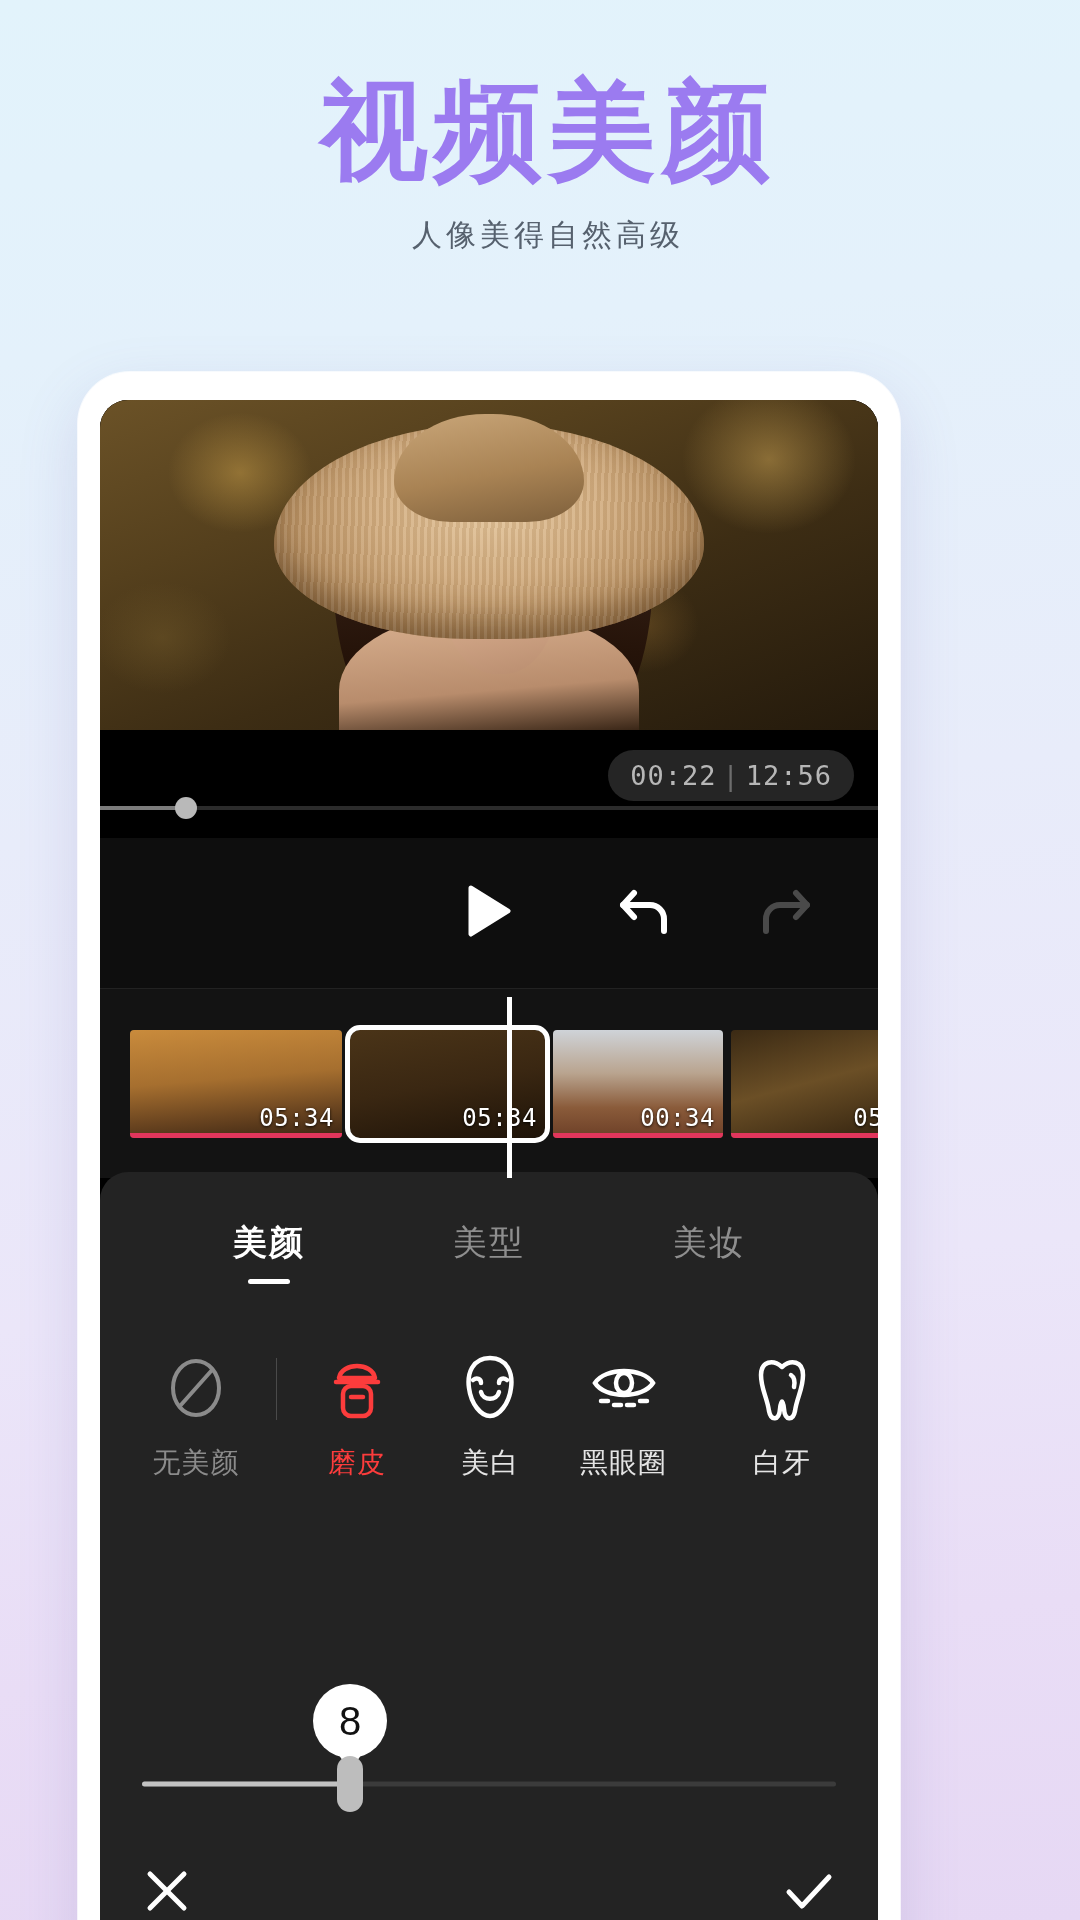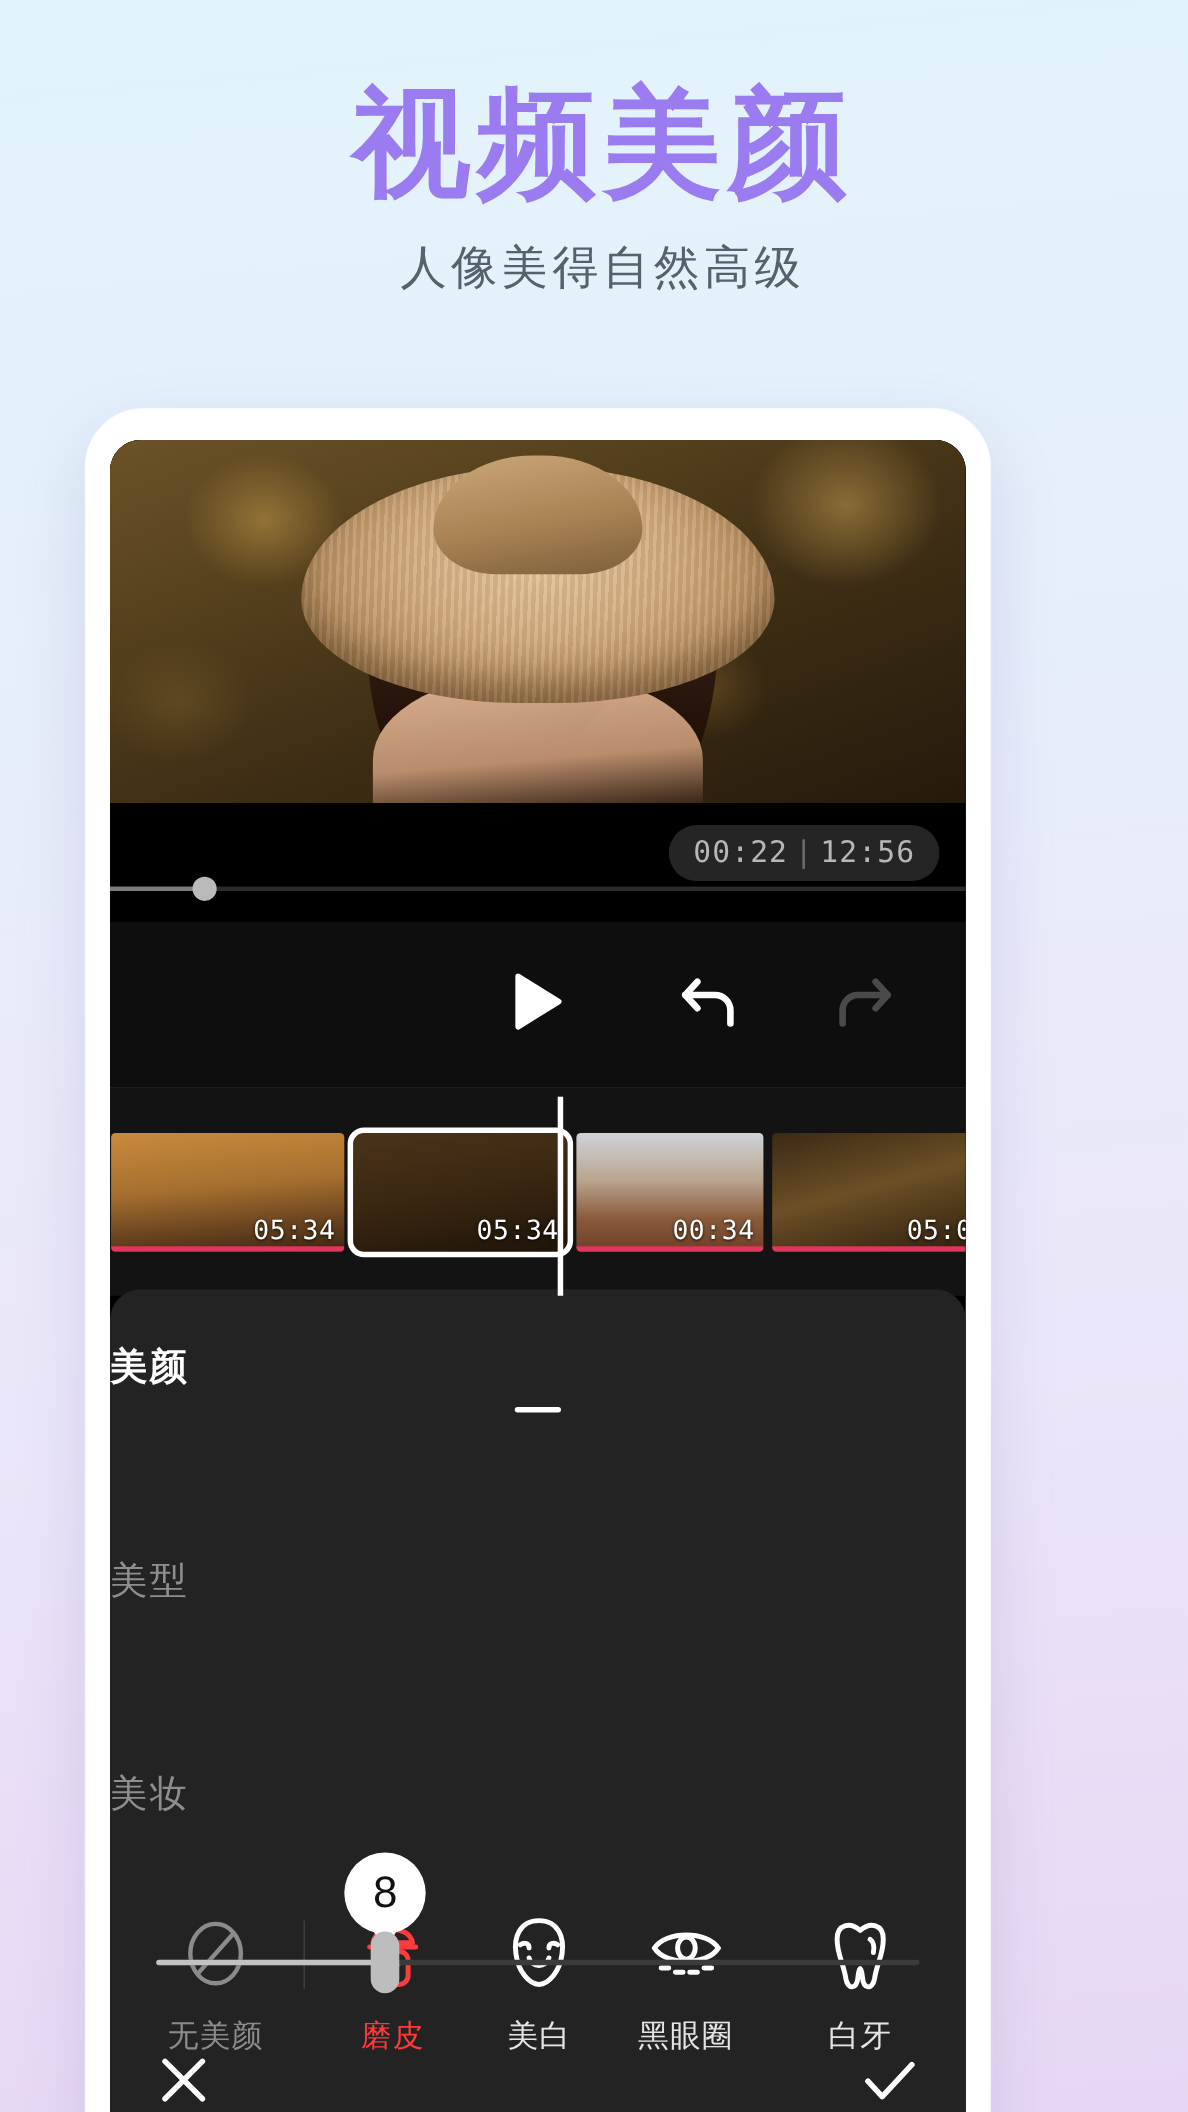--- a/index.html
+++ b/index.html
@@ -16,21 +16,21 @@
   .hero-title {
     font-size: 108px;
     line-height: 1.08;
     font-weight: 700;
     color: #9b7bf0;
     letter-spacing: 6px;
     font-family: "DejaVu Serif", "Liberation Serif", serif;
   }
   .hero-sub {
     margin-top: 26px;
-    font-size: 42px;
+    font-size: 30px;
     color: #56616e;
     letter-spacing: 4px;
     font-family: "DejaVu Serif", "Liberation Serif", serif;
   }
 
   
   .phone {
     position:absolute;
     left: 78px;
     top: 372px;
@@ -137,21 +137,20 @@
   .ctrl.play { left: 50%; transform: translate(-50%,-50%); }
   .ctrl.undo { left: 70%; transform: translate(-50%,-50%); }
   .ctrl.redo { left: 88%; transform: translate(-50%,-50%); }
 
   
   .timeline {
     height: 190px; background:#131313; position:relative;
     border-top:1px solid #222;
     display:flex; align-items:center; padding-left: 30px; gap: 8px;
     overflow:hidden;
-    justify-content:center;
   }
   .clip {
     position:relative; height: 108px; flex: 0 0 auto;
     border-radius: 4px; overflow:hidden;
   }
   .clip .thumb { position:absolute; inset:0; }
   .clip .dur {
     position:absolute; right: 8px; bottom: 6px;
     color:#fff; font-size: 24px; letter-spacing:.5px;
     font-family:"DejaVu Sans Mono","Liberation Mono",monospace;
@@ -164,21 +163,21 @@
   .t1 { width: 212px; background: linear-gradient(175deg,#c98b3c 0%, #a66f2f 45%, #6b4520 75%, #3b2513 100%); }
   .t2 { width: 195px; background: linear-gradient(170deg,#4a3418 0%, #3a2712 50%, #1e1308 100%); }
   .t3 { width: 170px; background: linear-gradient(180deg,#cfd3d8 0%, #b9a48f 40%, #8a5b3a 72%, #6c3f27 100%); }
   .t4 { width: 205px; background: linear-gradient(165deg,#3b2a14 0%, #6b4f26 45%, #2a1c0c 100%); }
 
   
   .panel {
     position:absolute; left:0; right:0; bottom:0; height: 800px;
     background:#232323; border-radius: 28px 28px 0 0;
   }
-  .tabs { display:flex; justify-content:center; gap: 148px; padding-top: 48px; flex-direction: column; }
+  .tabs { display:flex; justify-content:center; gap: 148px; padding-top: 48px; }
   .tab { position:relative; font-size: 34px; color:#8e8e8e; cursor:pointer; letter-spacing:2px; }
   .tab.active { color:#fff; font-weight:600; }
   .tab.active::after {
     content:""; position:absolute; left:50%; transform:translateX(-50%);
     bottom:-18px; width: 42px; height: 5px; background:#fff; border-radius:3px;
   }
 
   .tools { display:flex; align-items:flex-start; padding: 78px 42px 0 42px; gap: 0; }
   .tool { width: 108px; text-align:center; cursor:pointer; flex:0 0 auto; }
   .tool .glyph { height: 88px; display:flex; align-items:center; justify-content:center; }

